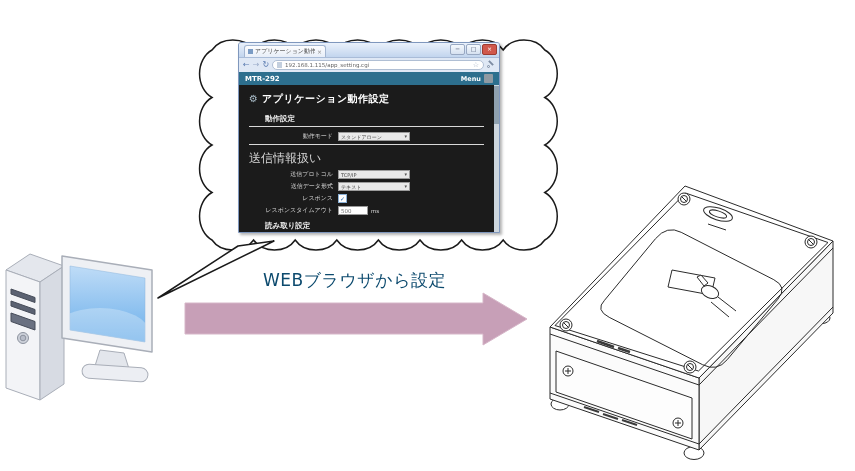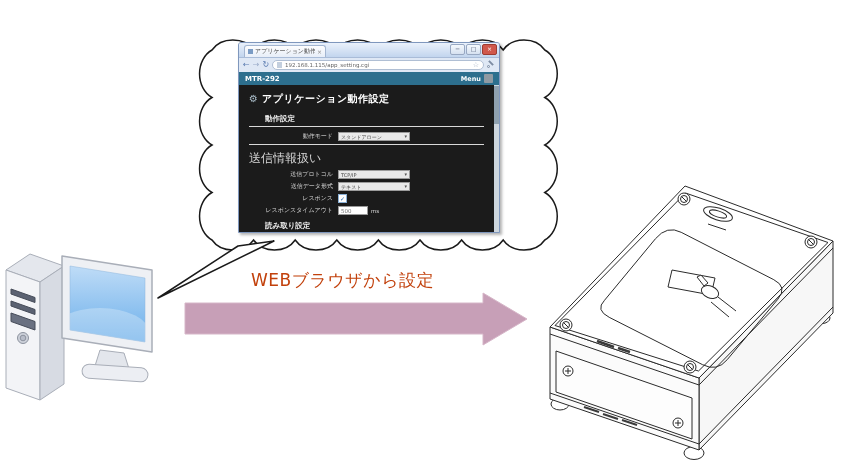--- a/index.html
+++ b/index.html
@@ -4,22 +4,22 @@
 <style>
   html,body{margin:0;padding:0;}
   body{
     width:855px;height:471px;position:relative;background:#ffffff;
     font-family:"DejaVu Sans","Liberation Sans",sans-serif;overflow:hidden;
   }
   #scene{position:absolute;left:0;top:0;width:855px;height:471px;}
 
   
   .caption{
-    position:absolute;left:220px;top:269px;width:245px;text-align:center;
-    font-size:17px;color:#c2410c;letter-spacing:0.5px;
+    position:absolute;left:232px;top:269px;width:245px;text-align:center;
+    font-size:17px;color:#0c4a6e;letter-spacing:0.5px;
   }
 
   
   .browser{
     position:absolute;left:238px;top:42px;width:262px;height:191px;
     border:1px solid #7f97bd;border-radius:3px 3px 0 0;
     box-shadow:2px 2px 3px rgba(0,0,0,0.30);
     background:#cfdcef;box-sizing:border-box;overflow:hidden;
   }
   .titlebar{

